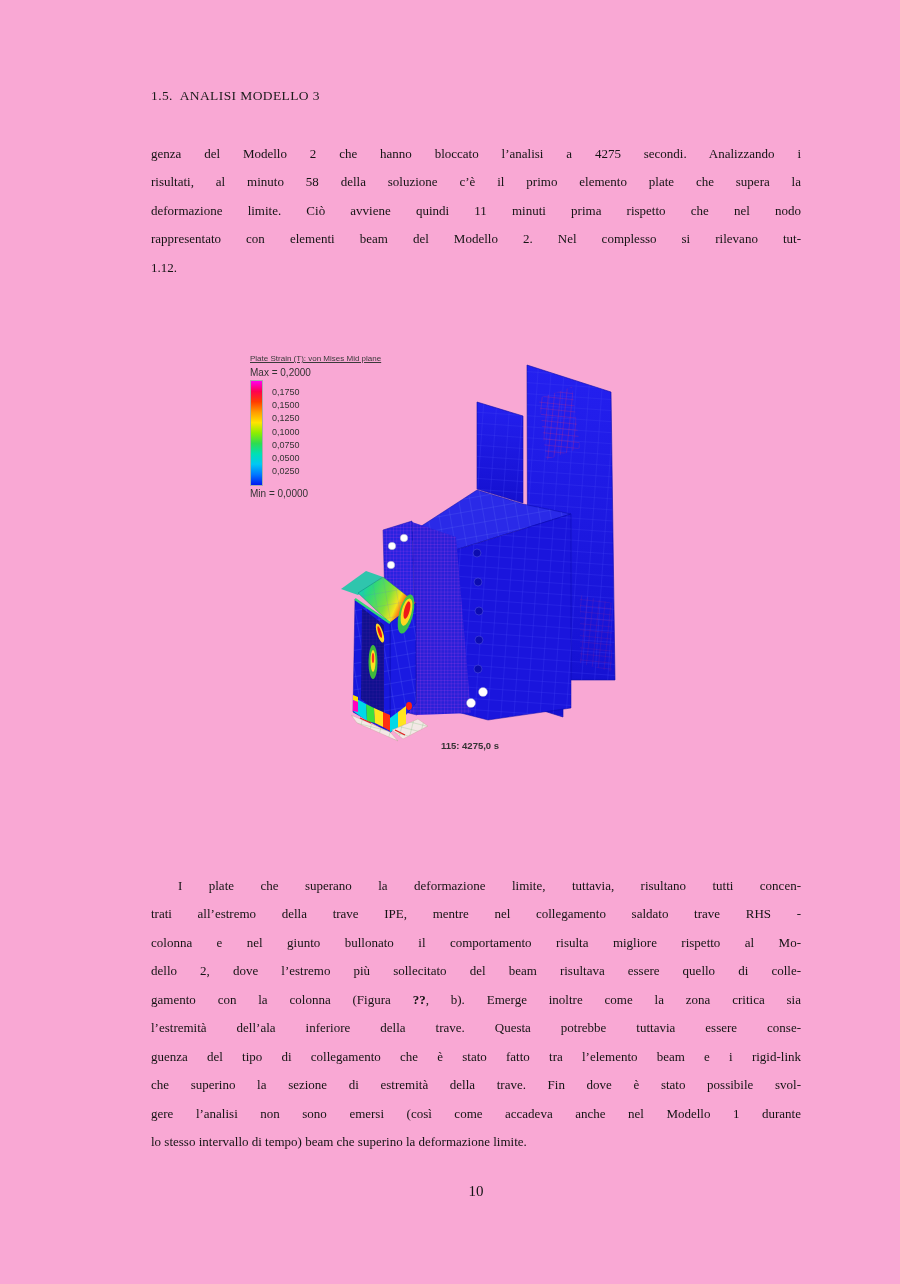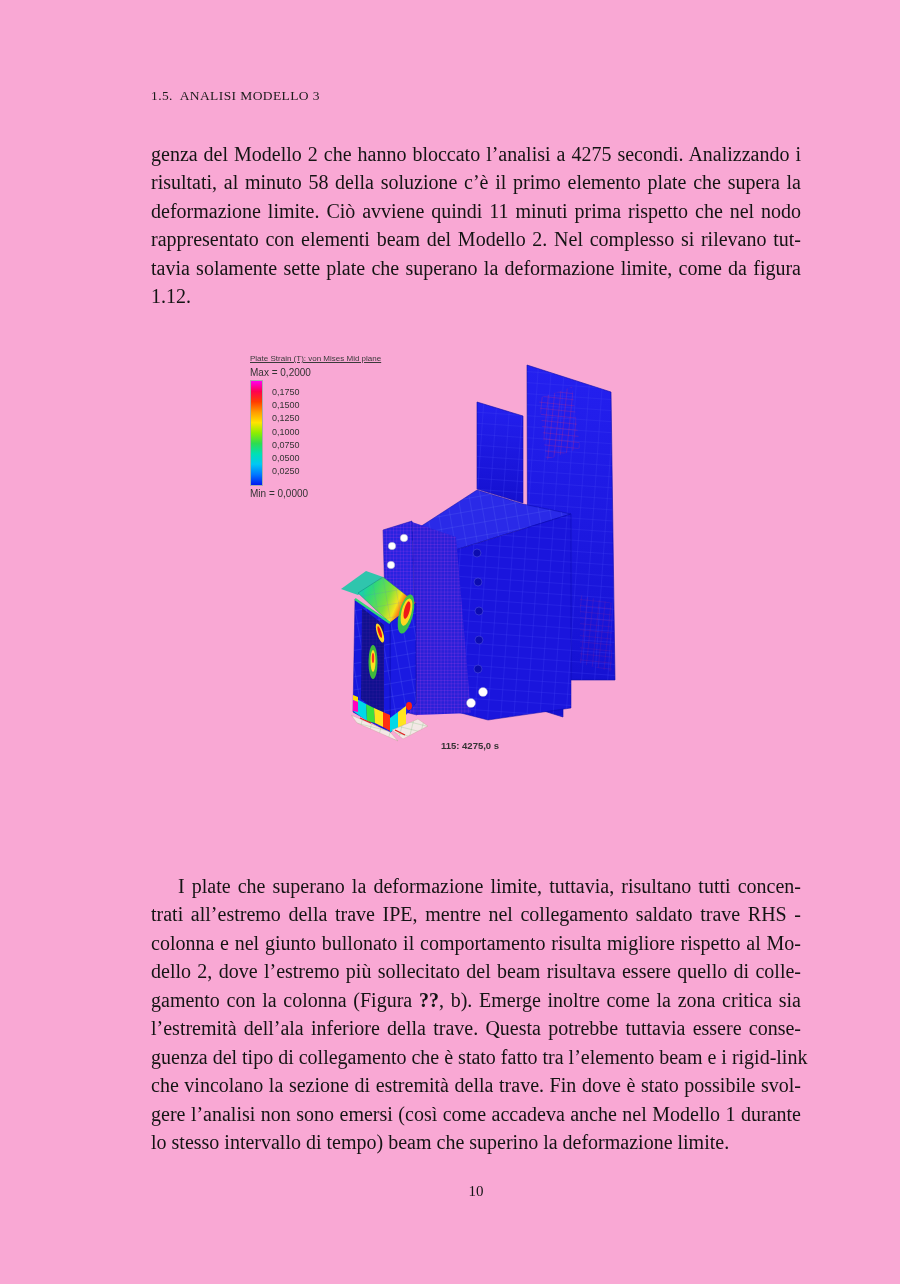--- a/index.html
+++ b/index.html
@@ -1,20 +1,20 @@
 <!DOCTYPE html>
 <html><head>
 <meta charset="utf-8">
 <style>
   html,body{margin:0;padding:0;background:#ffffff;}
   .page{position:relative;width:900px;height:1284px;background:#f9a8d4;overflow:hidden;
         font-family:"Liberation Serif","DejaVu Serif",serif;color:#151515;}
   .header{position:absolute;left:151px;top:88px;font-size:13.5px;letter-spacing:.4px;
           color:#1c1c1c;white-space:pre;}
-  .para{position:absolute;left:151px;width:650px;font-size:20px;color:#141414;}
+  .para{position:absolute;left:151px;width:650px;font-size:13px;color:#141414;}
   .para1{top:140px;}
   .para2{top:872px;}
   .line{height:28.45px;line-height:28.45px;white-space:nowrap;overflow:visible;
         text-align:justify;text-align-last:justify;}
   .line.last{text-align-last:left;}
   .para2 .line:first-child{text-indent:27px;}
   .line b{font-weight:bold;}
 
   .figure{position:absolute;left:240px;top:340px;width:470px;height:425px;}
   .figure svg{position:absolute;left:0;top:0;}
@@ -40,21 +40,20 @@
 
 <div class="page">
 
   <div class="header">1.5.  ANALISI MODELLO 3</div>
 
   <div class="para para1">
       <div class="line">genza del Modello 2 che hanno bloccato l’analisi a 4275 secondi. Analizzando i</div>
       <div class="line">risultati, al minuto 58 della soluzione c’è il primo elemento plate che supera la</div>
       <div class="line">deformazione limite. Ciò avviene quindi 11 minuti prima rispetto che nel nodo</div>
       <div class="line">rappresentato con elementi beam del Modello 2. Nel complesso si rilevano tut-</div>
-      <div class="line">tavia solamente sette plate che superano la deformazione limite, come da figura</div>
       <div class="line last">1.12.</div>
     </div>
 
   <div class="figure">
 
     <svg width="470" height="425" viewBox="0 0 470 425">
       <defs>
         <pattern id="pGrid" width="13" height="11" patternUnits="userSpaceOnUse" patternTransform="rotate(4)">
           <path d="M0 0H13M0 0V11" fill="none" stroke="#4040f2" stroke-width="0.7" opacity="0.85"></path>
         </pattern>
@@ -204,19 +203,19 @@
 
 
   <div class="para para2">
       <div class="line">I plate che superano la deformazione limite, tuttavia, risultano tutti concen-</div>
       <div class="line">trati all’estremo della trave IPE, mentre nel collegamento saldato trave RHS -</div>
       <div class="line">colonna e nel giunto bullonato il comportamento risulta migliore rispetto al Mo-</div>
       <div class="line">dello 2, dove l’estremo più sollecitato del beam risultava essere quello di colle-</div>
       <div class="line"><span>gamento con la colonna (Figura </span><b>??</b><span>, b). Emerge inoltre come la zona critica sia</span></div>
       <div class="line">l’estremità dell’ala inferiore della trave. Questa potrebbe tuttavia essere conse-</div>
       <div class="line">guenza del tipo di collegamento che è stato fatto tra l’elemento beam e i rigid-link</div>
-      <div class="line">che vincolano la sezione di estremità della trave. Fin dove è stato possibile svol-</div>
+      <div class="line">che superino la sezione di estremità della trave. Fin dove è stato possibile svol-</div>
       <div class="line">gere l’analisi non sono emersi (così come accadeva anche nel Modello 1 durante</div>
       <div class="line last">lo stesso intervallo di tempo) beam che superino la deformazione limite.</div>
     </div>
 
   <div class="pagenum">10</div>
 </div>
 
 </body></html>

